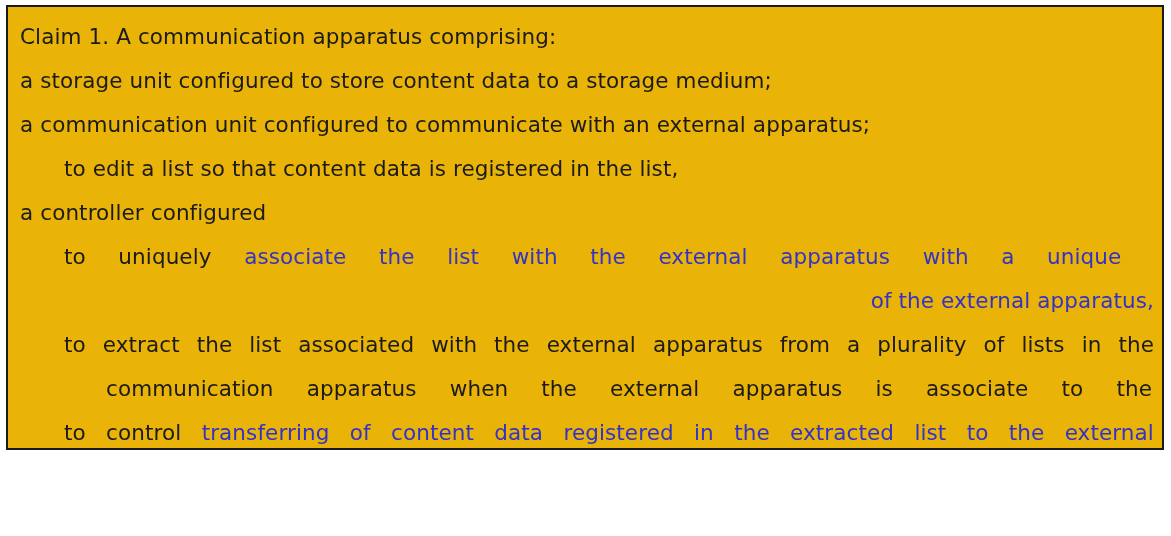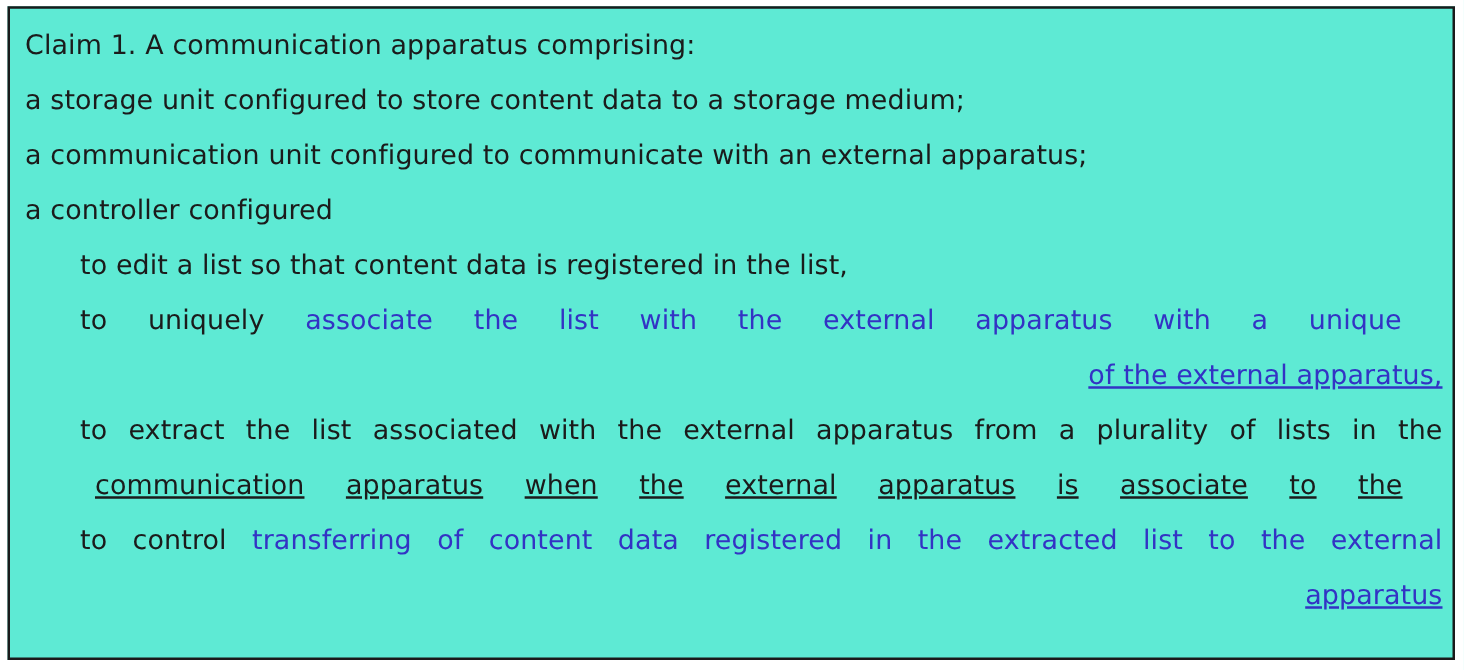--- a/index.html
+++ b/index.html
@@ -12,24 +12,24 @@
     height: 536px;
     overflow: hidden;
     font-family: "DejaVu Sans", "Liberation Sans", sans-serif;
   }
 
   #claim-box {
     position: absolute;
     left: 6px;
     top: 5px;
     width: 1158px;
-    height: 523px;
+    height: 445px;
     box-sizing: border-box;
     border: 2px solid #1a1a1a;
-    background: #5eead4;
+    background: #eab308;
     overflow: hidden;
   }
 
   .claim-body {
     position: absolute;
     left: 12px;
     top: 8px;
     right: 8px;
   }
 
@@ -38,21 +38,21 @@
     font-size: 21.5px;
     line-height: 44px;
     color: #1b1b1b;
     white-space: nowrap;
     letter-spacing: 0.1px;
   }
 
   
   .lvl0 { margin-left: 0px; }
   .lvl1 { margin-left: 44px; }
-  .lvl2 { margin-left: 56px; text-decoration: underline; }
+  .lvl2 { margin-left: 86px; }
 
   
   .just {
     display: flex;
     white-space: nowrap;
     width: 1134px;
     box-sizing: border-box;
   }
   .just > .w { white-space: pre; }
   .just > .sp { flex: 1 1 auto; min-width: 5px; }
@@ -68,23 +68,23 @@
 
 <div id="claim-box">
   <div class="claim-body">
 
     <div class="cl lvl0">Claim 1. A communication apparatus comprising:</div>
 
     <div class="cl lvl0">a storage unit configured to store content data to a storage medium;</div>
 
     <div class="cl lvl0">a communication unit configured to communicate with an external apparatus;</div>
 
+    <div class="cl lvl1">to edit a list so that content data is registered in the list,</div>
+
     <div class="cl lvl0">a controller configured</div>
-
-    <div class="cl lvl1">to edit a list so that content data is registered in the list,</div>
 
     <div class="cl just lvl1">
         <span class="w blk">to</span>
         <span class="sp"></span>
         <span class="w blk">uniquely</span>
         <span class="sp"></span>
         <span class="w blue">associate</span>
         <span class="sp"></span>
         <span class="w blue">the</span>
         <span class="sp"></span>

